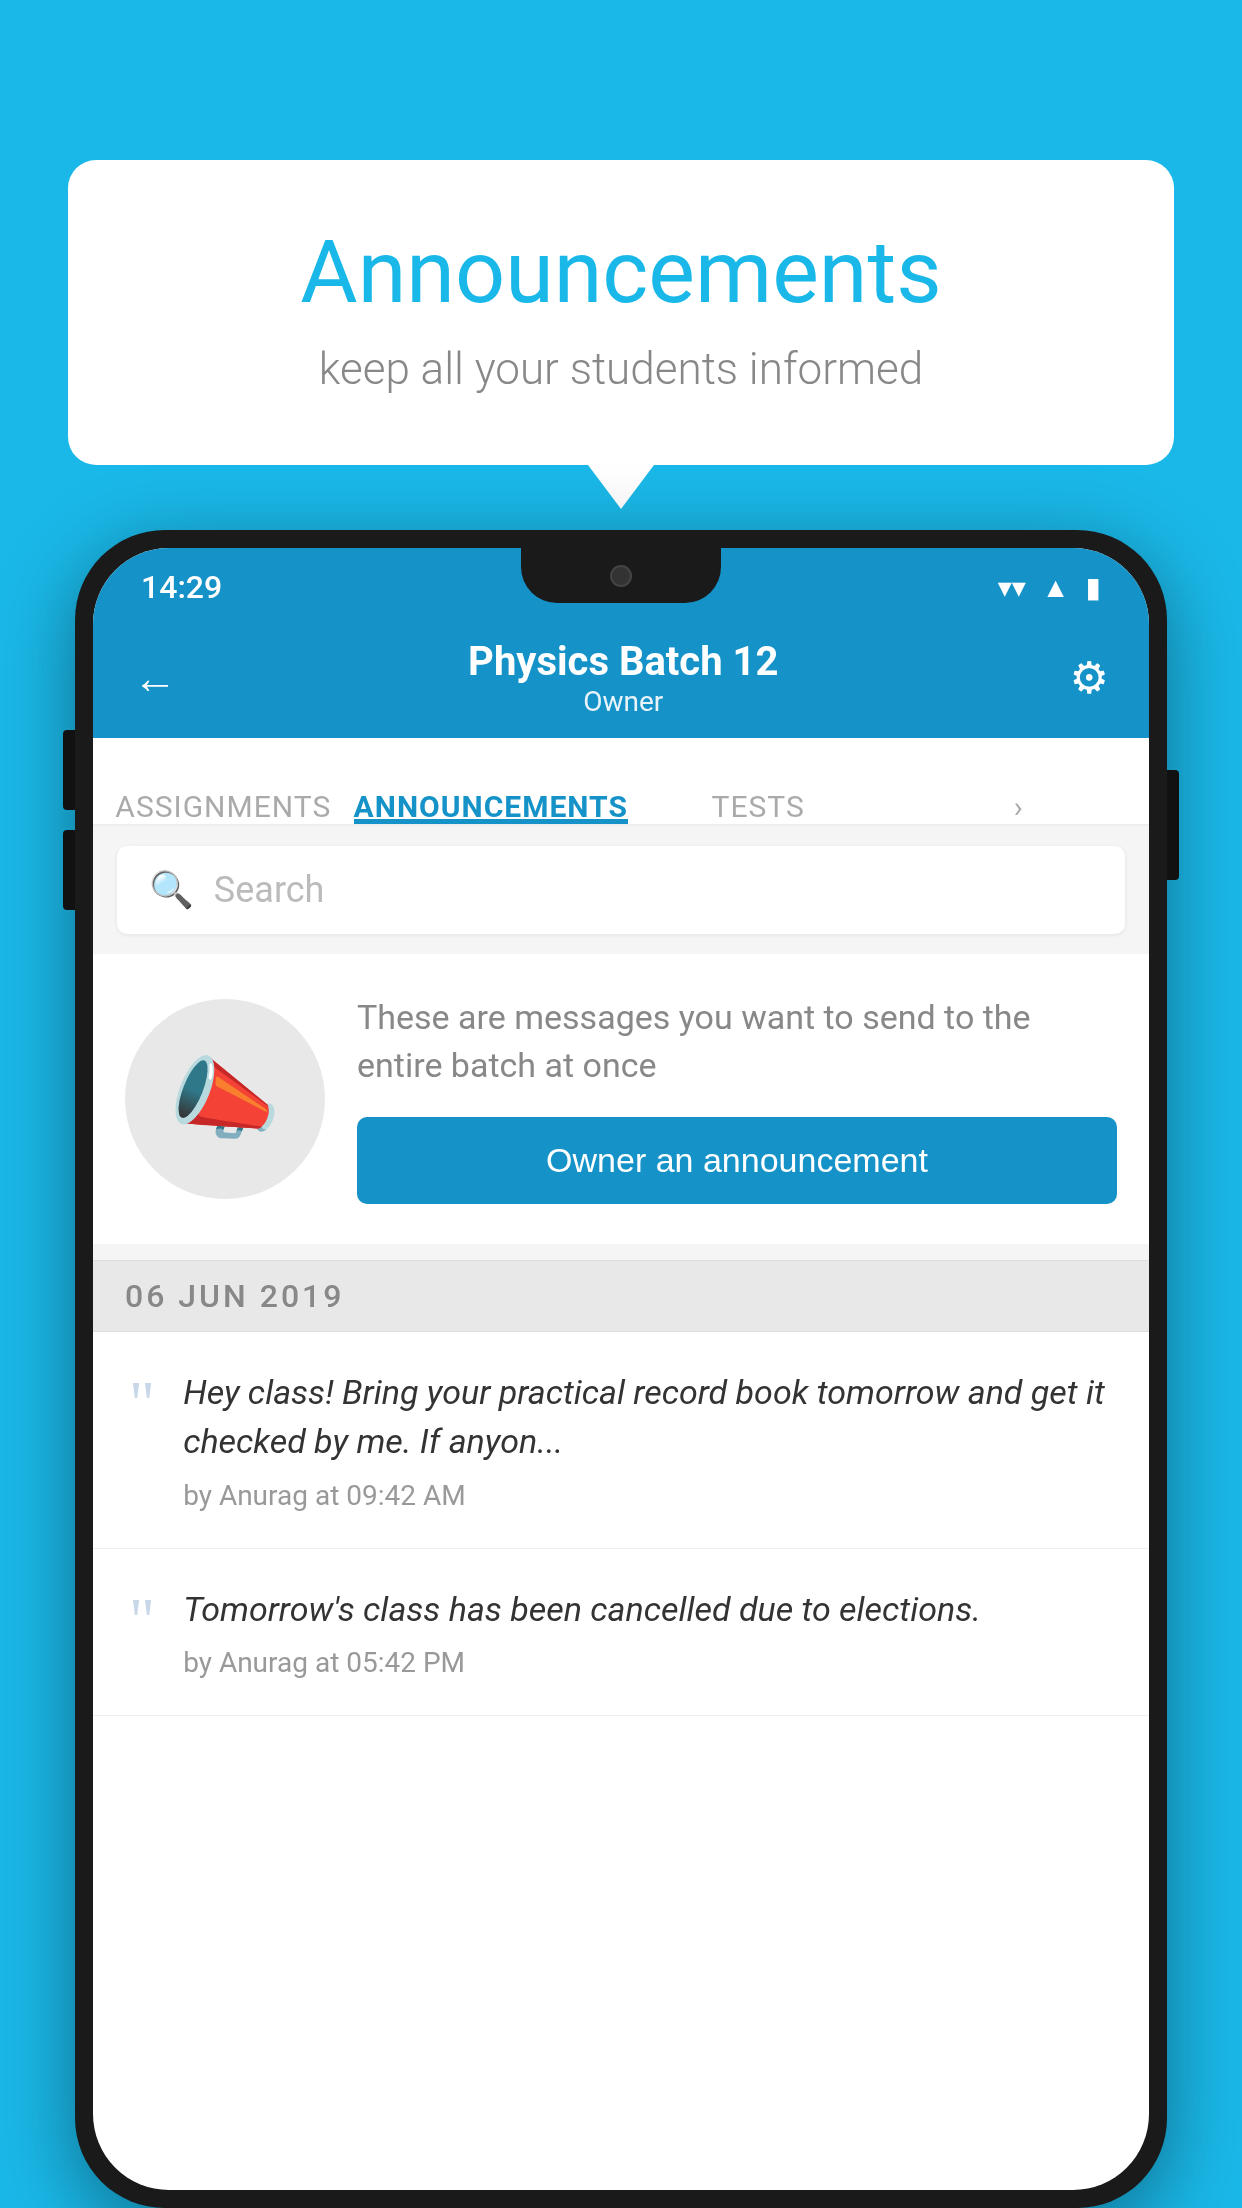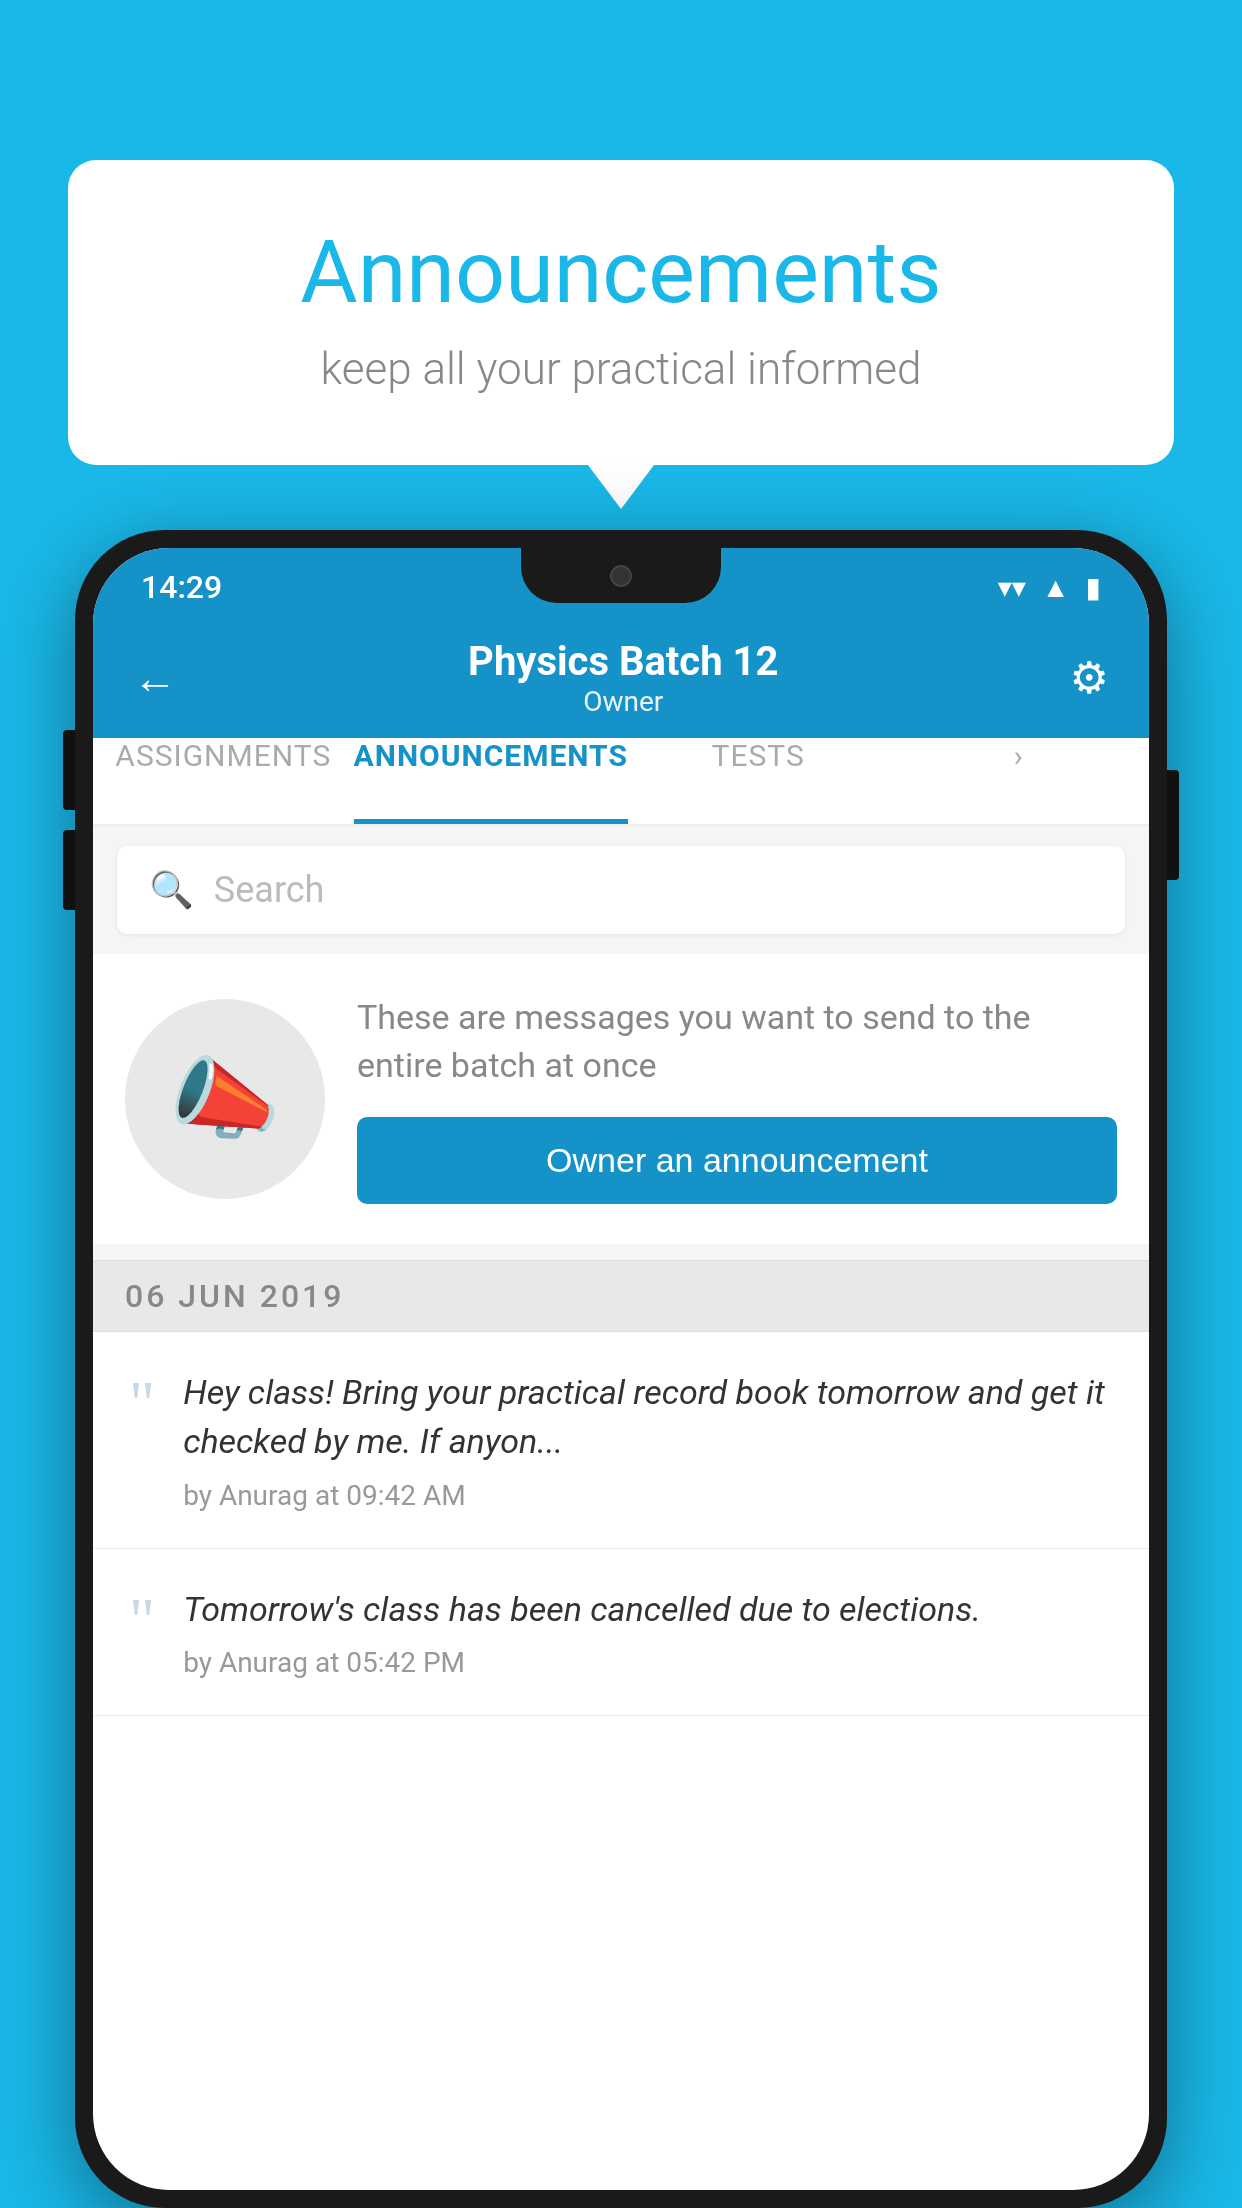--- a/index.html
+++ b/index.html
@@ -182,21 +182,21 @@
       height: 88px;
       display: flex;
       align-items: center;
       border-bottom: 2px solid #eee;
     }
 
     .tab-item {
       flex: 1;
       height: 100%;
       display: flex;
-      align-items: flex-start;
+      align-items: flex-end;
       justify-content: center;
       font-size: 30px;
       color: #aaa;
       letter-spacing: 1px;
       position: relative;
       cursor: pointer;
     }
 
     .tab-item.active {
       color: #1592c8;
@@ -383,21 +383,21 @@
       flex: 1;
       overflow: hidden;
     }
   </style>
 </head>
 <body>
 
 <div class="speech-bubble-container">
   <div class="speech-bubble">
     <div class="speech-bubble-title">Announcements</div>
-    <div class="speech-bubble-subtitle">keep all your practical informed</div>
+    <div class="speech-bubble-subtitle">keep all your students informed</div>
   </div>
 </div>
 
 <div class="phone-container">
   <div class="phone-outer">
     <div class="phone-side-btn-vol-up"></div>
     <div class="phone-side-btn-vol-down"></div>
     <div class="phone-side-btn-power"></div>
 
     <div class="phone-inner">

